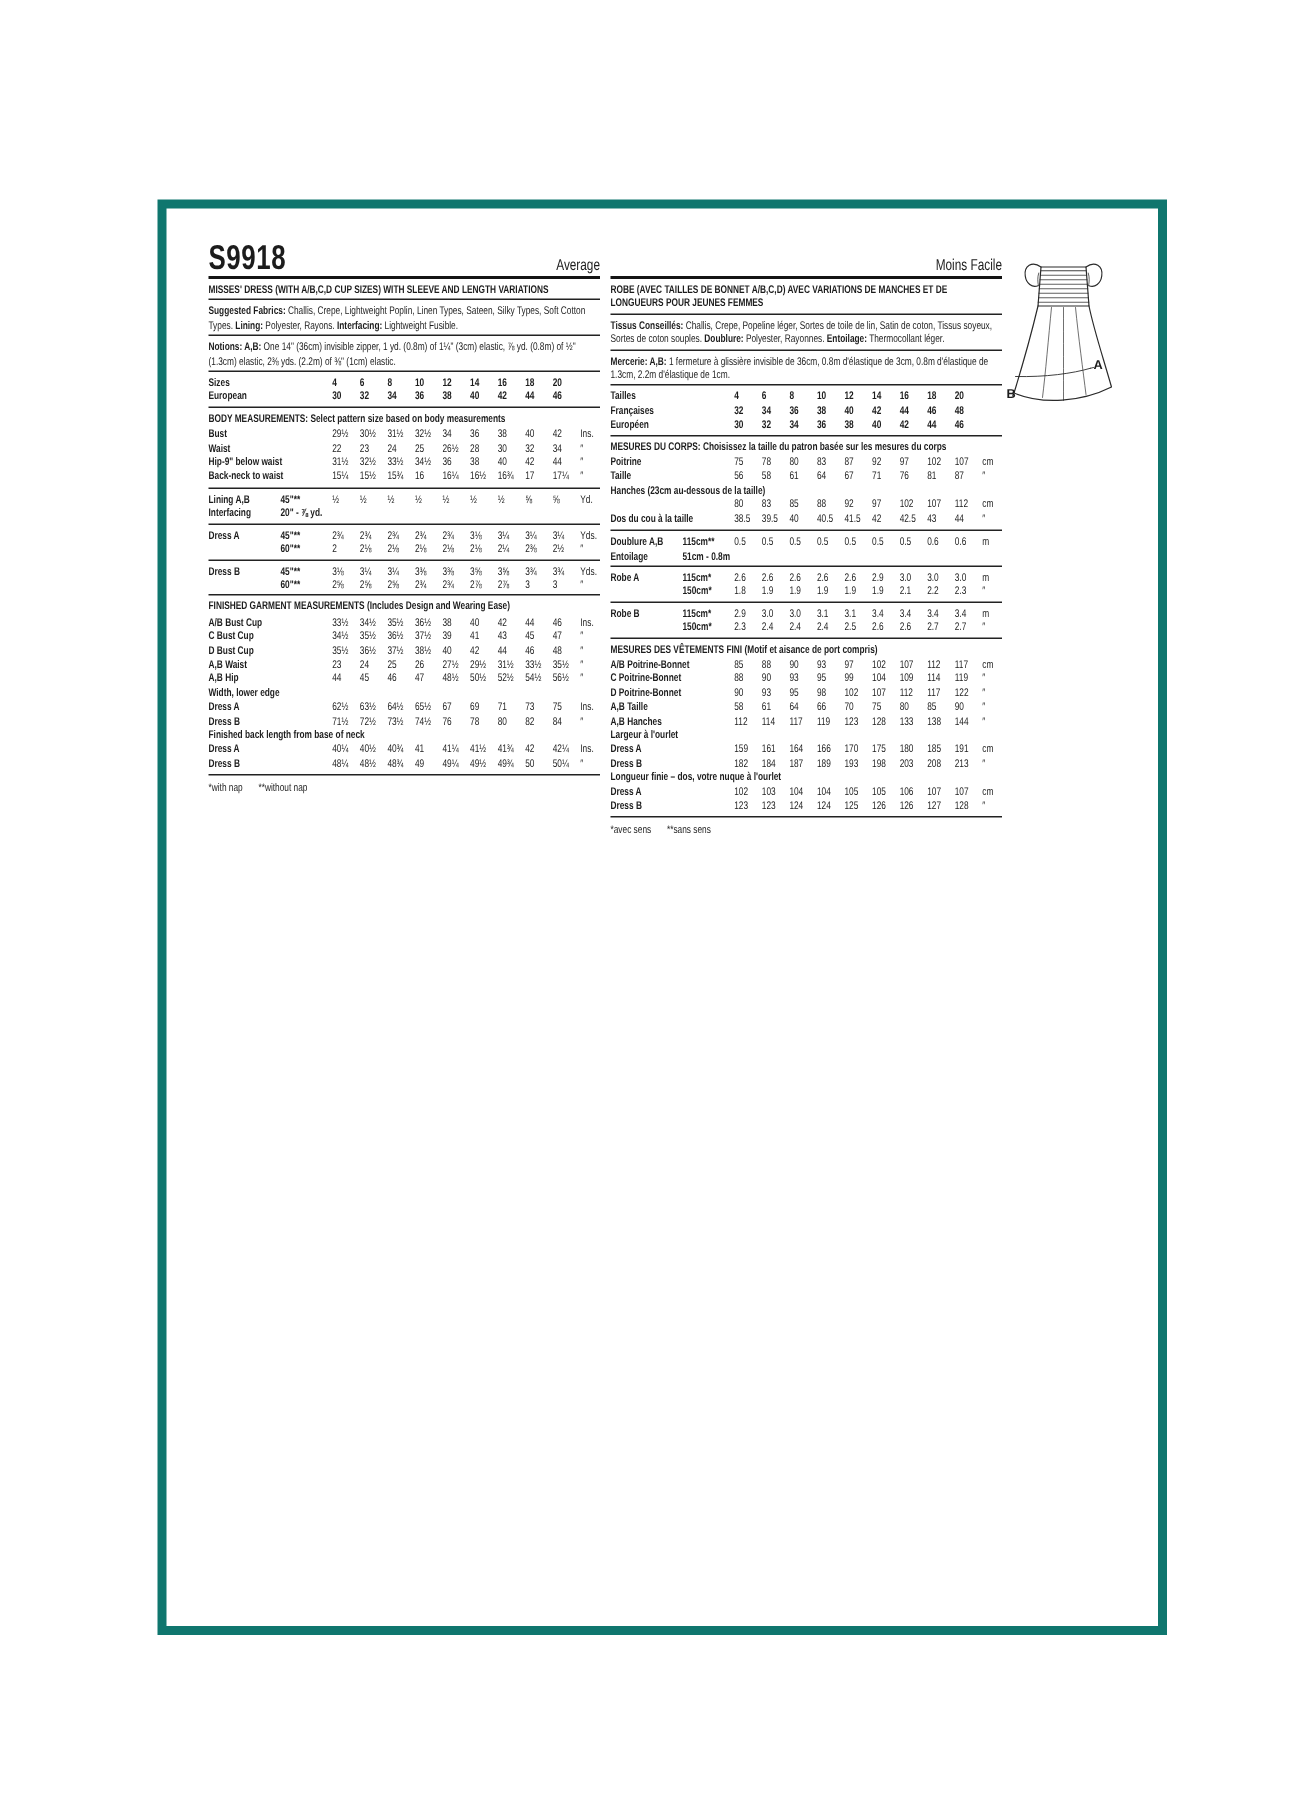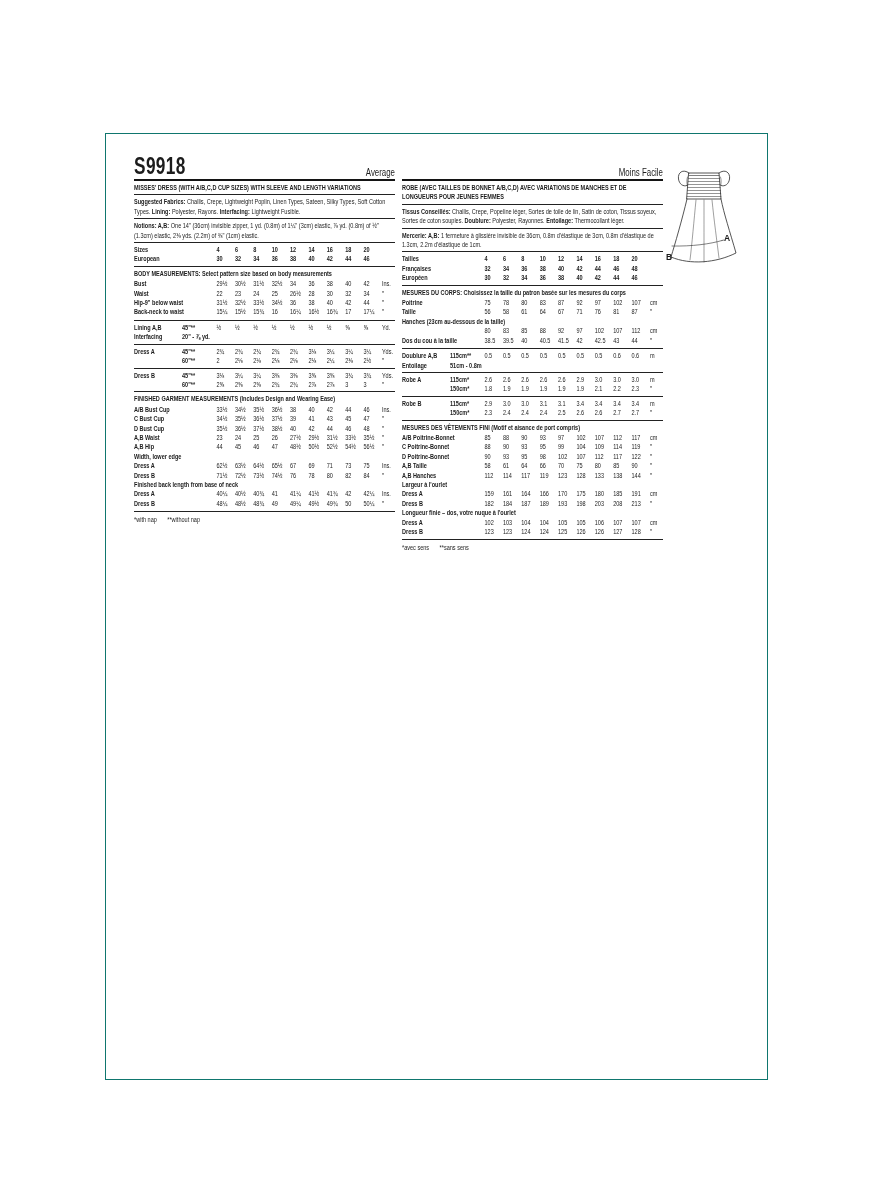--- a/index.html
+++ b/index.html
@@ -1,18 +1,18 @@
 <!DOCTYPE html>
 <html><head>
 <meta charset="utf-8">
 <title>S9918</title>
 <style>
   html,body{margin:0;padding:0;background:#ffffff;}
   body{width:872px;height:1200px;position:relative;font-family:"Liberation Sans",sans-serif;color:#1c1c1c;-webkit-font-smoothing:antialiased;}
-  .page{position:absolute;left:105px;top:133px;width:661px;height:945px;background:#fff;border:1px solid #0f766e;}
+  .page{position:absolute;left:105px;top:133px;width:661px;height:945px;background:#fff;border:6px solid #0f766e;}
   .col{position:absolute;width:348px;transform:scaleX(0.75);transform-origin:top left;font-size:7.4px;line-height:9.4px;}
   .col-left{left:28px;top:20px;}
   .col-right{left:296px;top:20px;}
   .head-row{display:flex;justify-content:space-between;align-items:flex-end;border-bottom:2px solid #141414;padding-bottom:1px;}
   .pat-number{font-size:23px;line-height:24px;font-weight:bold;letter-spacing:0.5px;}
   .difficulty{font-size:10.5px;line-height:12px;}
   .head-row-right{display:flex;justify-content:flex-end;align-items:flex-end;border-bottom:2px solid #141414;padding-bottom:1px;min-height:24px;}
   .doc-title{font-weight:bold;margin:2px 0 1px;}
   .rule{border-top:1px solid #222;margin:2px 0 2px;}
   .rule.sp{margin-top:3px;}

